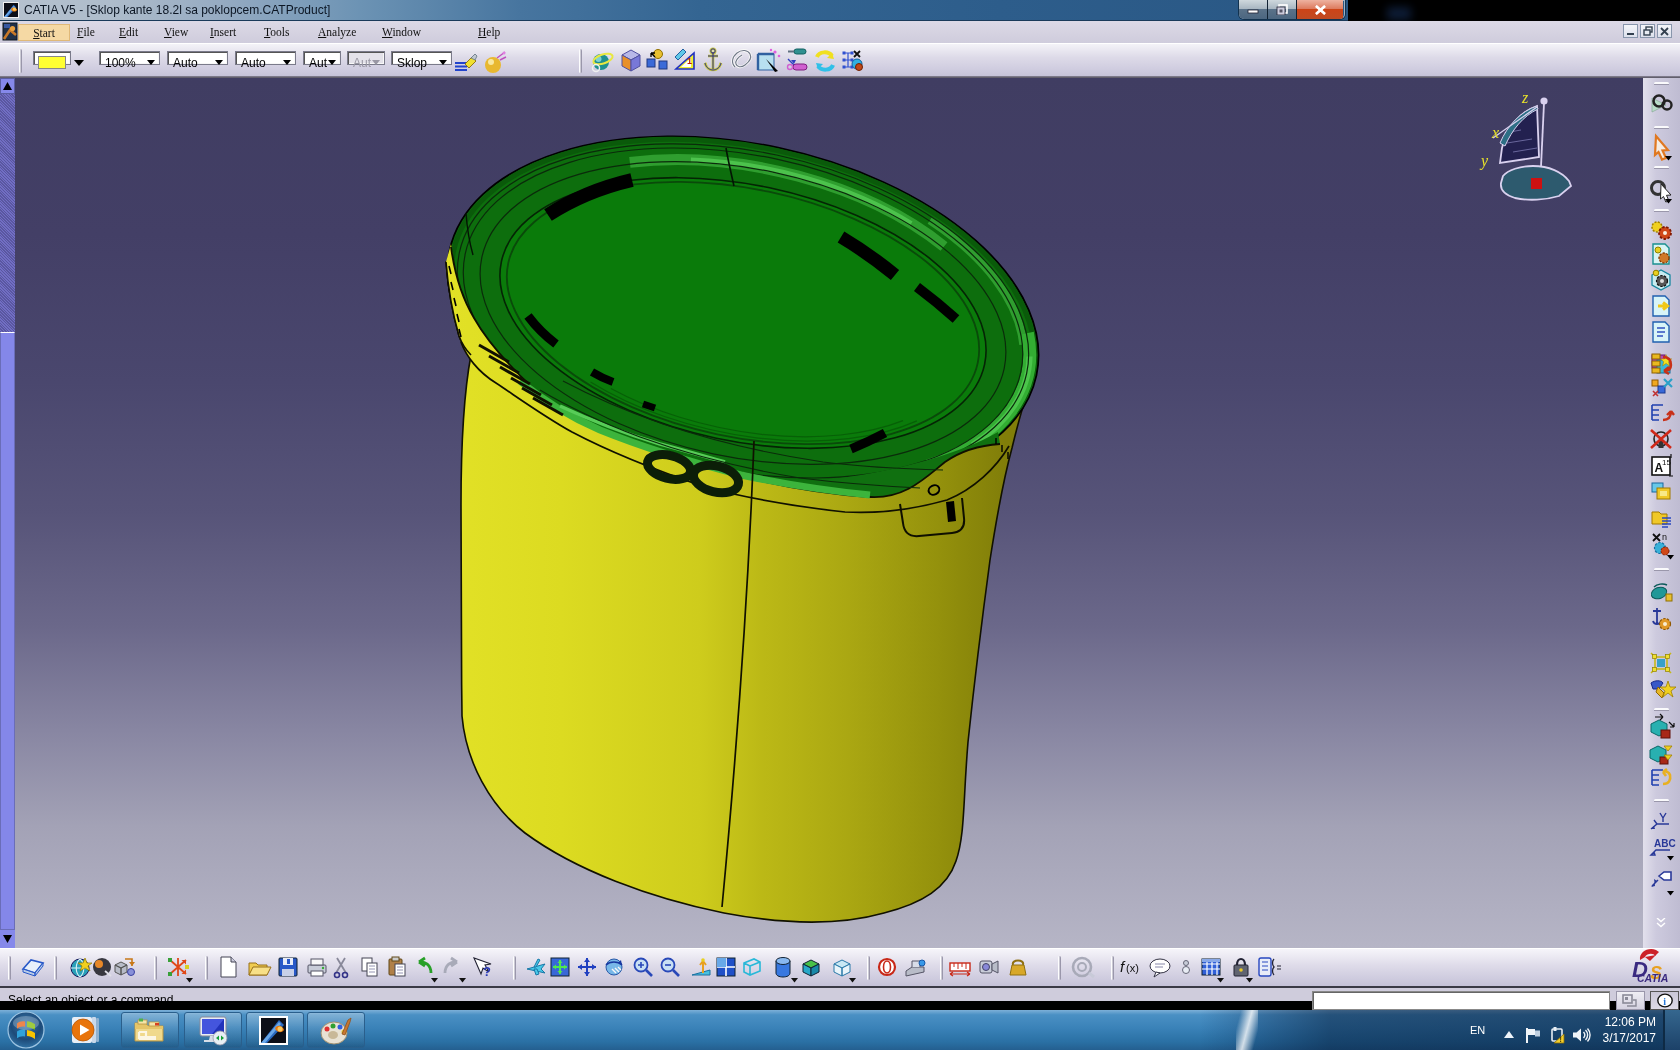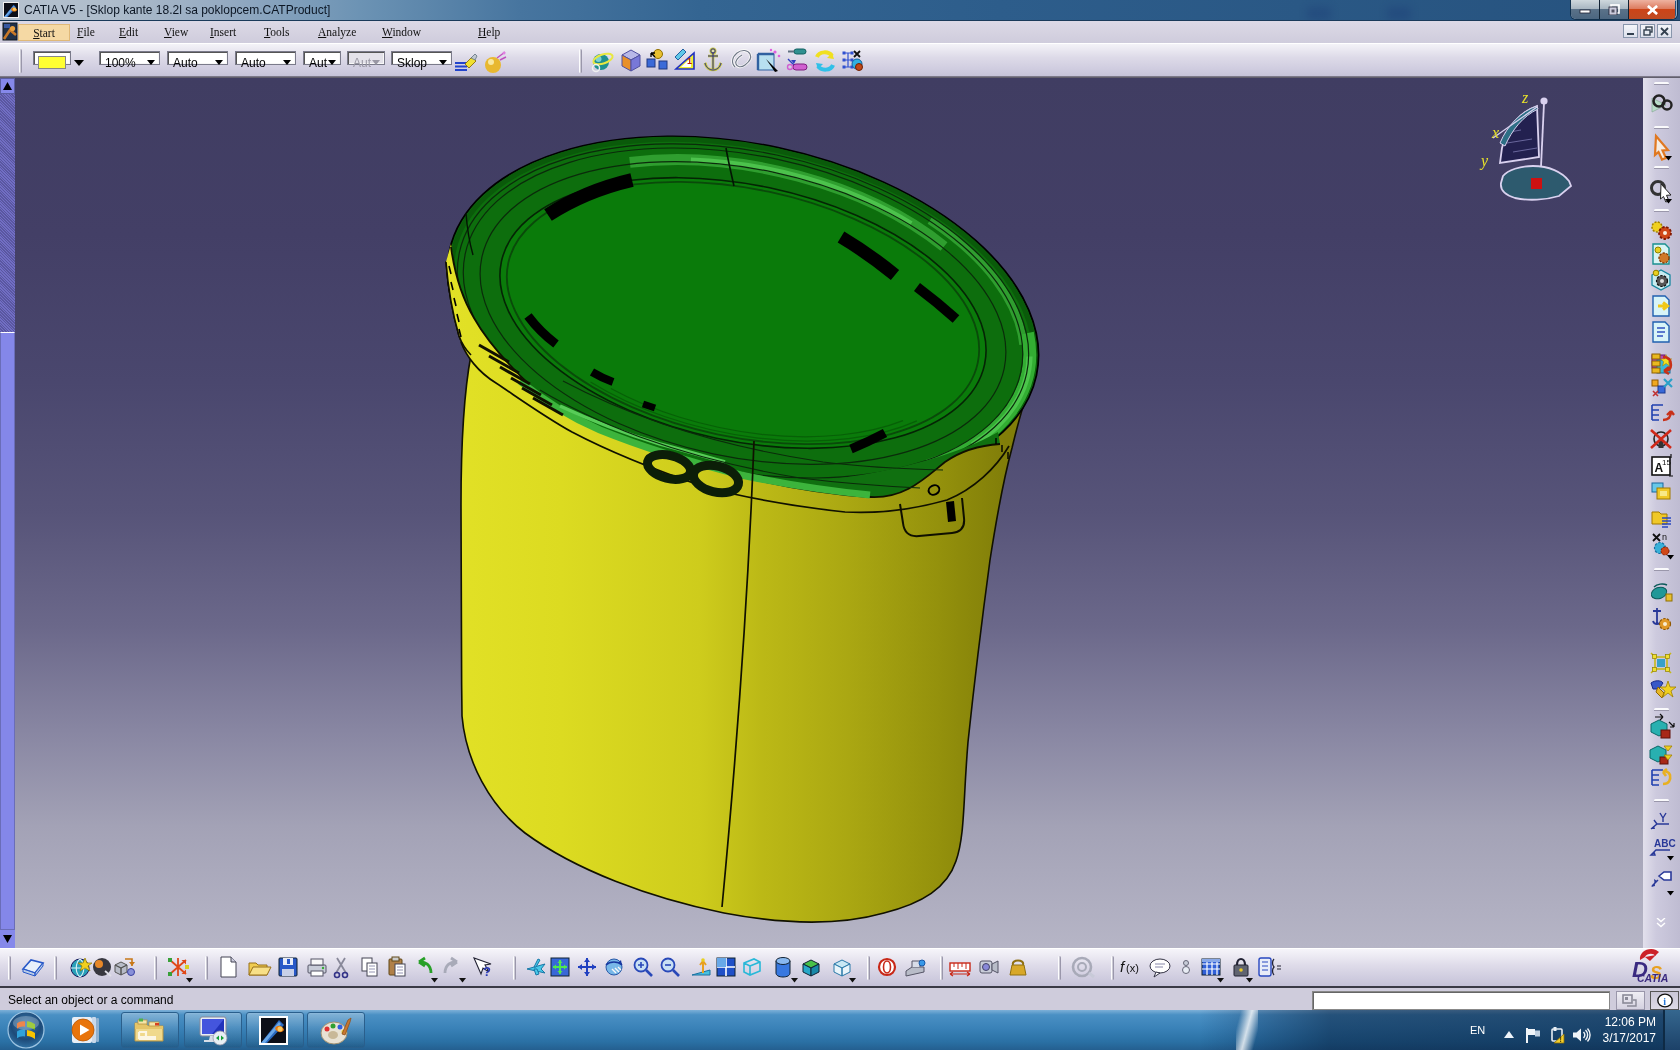--- a/index.html
+++ b/index.html
@@ -1,21 +1,21 @@
 <!DOCTYPE html>
 <html><head>
 <meta charset="utf-8">
 <style>
 * { margin:0; padding:0; box-sizing:border-box; }
 html,body { width:1680px; height:1050px; overflow:hidden; font-family:"Liberation Sans",sans-serif; }
 #root { position:relative; width:1680px; height:1050px; background:#000; }
 .abs { position:absolute; }
 
 
-#titlebar { left:0; top:0; width:1680px; height:21px;
+#titlebar { left:0; top:0; width:1348px; height:21px;
   background:linear-gradient(90deg,#b6c2cf 0,#aebccb 110px,#96abc2 220px,#6c93b4 360px,#47759f 520px,#346592 700px,#2d5d8b 1000px,#2a5885 1300px,#26527e 1680px);
   border-bottom:1px solid #1a3a5a; }
 #titlebar .appicon { left:3px; top:2px; width:16px; height:16px; background:#101820; border:1px solid #f0f0f0;
   overflow:hidden; }
 #titlebar .ttext { left:24px; top:3px; font-size:12px; color:#0c1624; letter-spacing:0px; }
 .ghost { top:7px; height:13px; background:#1e3f78; opacity:.45; filter:blur(4px); border-radius:2px; }
 
 
 #winbtns { right:3px; top:0px; width:106px; height:19px; display:flex; border-radius:0 0 5px 5px; overflow:hidden;
   box-shadow:0 0 0 1px #12324f, inset 0 0 0 1px rgba(255,255,255,.55); }
@@ -51,21 +51,21 @@
 #viewport { left:15px; top:0px; width:1628px; height:870px;
   background:linear-gradient(180deg,#403d62 0%,#433f66 18%,#4a476e 35%,#575479 50%,#6b688a 63%,#8886a2 75%,#a3a2b6 86%,#b6b5c6 100%); }
 #scrollbar { left:0; top:0; width:15px; height:870px; background:#605da8; }
 #righttb { left:1643px; top:0; width:37px; height:870px; background:linear-gradient(90deg,#e2e0ec 0,#cdcade 35%,#bfbcd2 100%); }
 
 
 #bottomtb { left:0; top:948px; width:1680px; height:38px;
   background:linear-gradient(180deg,#f6f5fa 0,#dedbe9 45%,#ccc9dd 85%,#c5c2d8 100%); border-top:1px solid #fff; }
 
 
-#statusbar { left:0; top:986px; width:1680px; height:24px; background:#cfccdc; border-top:2px solid #3a3a46; font-size:12px; }
+#statusbar { left:0; top:986px; width:1680px; height:15px; background:#cfccdc; border-top:2px solid #3a3a46; font-size:12px; }
 #statusbar .stext { left:8px; top:5px; color:#000; }
 #statusbar .sinput { left:1312px; top:3px; width:298px; height:19px; background:#fff; border:1px solid #888;
   box-shadow:inset 1px 1px 0 #666; }
 .sbtn { position:absolute; top:3px; width:29px; height:19px; background:linear-gradient(180deg,#efeef4,#d4d1e0); border:1px solid #9a97ab; }
 
 
 #taskbar { left:0; top:1010px; width:1680px; height:40px;
   background:linear-gradient(180deg,#7db0d8 0,#4a90c4 12%,#3a82b8 45%,#2a70a4 80%,#245f90 100%); }
 #showdesk { right:0; top:0; width:17px; height:40px; background:linear-gradient(180deg,#35678f,#1c4168); border-left:2px solid #0e2a44; }
 .tbtn { position:absolute; top:2px; width:58px; height:36px; border:1px solid #2a5f8c; border-radius:3px;

